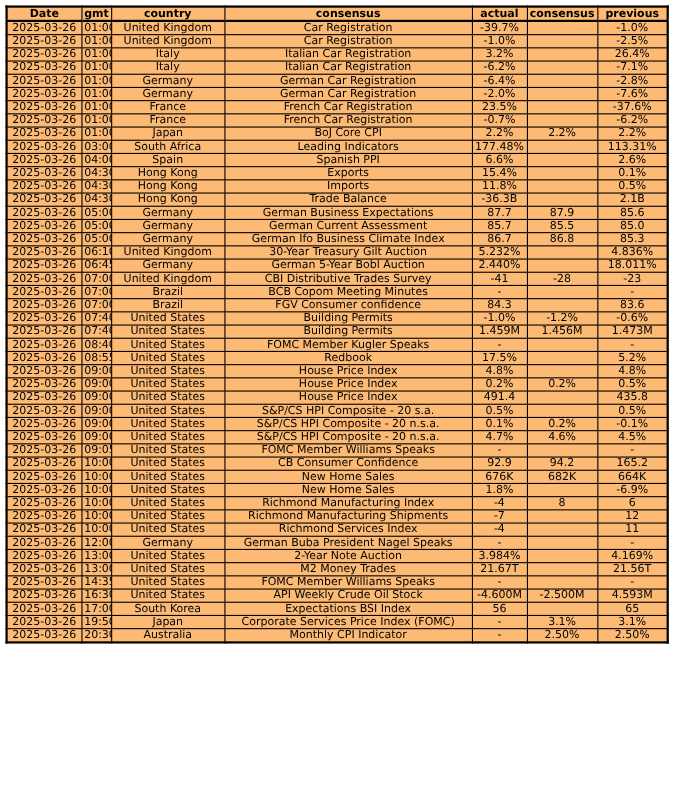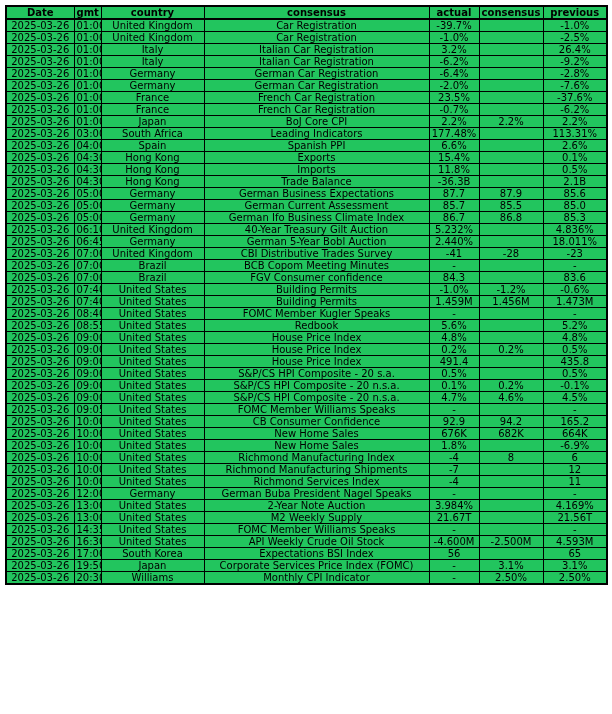--- a/index.html
+++ b/index.html
@@ -19,21 +19,21 @@
   }
   table.calendar {
     position: absolute;
     left: 5px;
     top: 5px;
     width: 601px;
     height: 496px;
     border-collapse: collapse;
     table-layout: fixed;
     border: 2px solid #000000;
-    background: #22c55e;
+    background: #fdba74;
   }
   table.calendar th, table.calendar td {
     border: 1px solid #000000;
     font-size: 10px;
     line-height: 11px;
     color: #000000;
     text-align: center;
     vertical-align: middle;
     padding: 0 2px;
     white-space: nowrap;
@@ -104,21 +104,21 @@
           <td></td>
           <td>26.4%</td>
         </tr>
         <tr>
           <td>2025-03-26</td>
           <td>01:00</td>
           <td>Italy</td>
           <td>Italian Car Registration</td>
           <td>-6.2%</td>
           <td></td>
-          <td>-9.2%</td>
+          <td>-7.1%</td>
         </tr>
         <tr>
           <td>2025-03-26</td>
           <td>01:00</td>
           <td>Germany</td>
           <td>German Car Registration</td>
           <td>-6.4%</td>
           <td></td>
           <td>-2.8%</td>
         </tr>
@@ -227,21 +227,21 @@
           <td>Germany</td>
           <td>German Ifo Business Climate Index</td>
           <td>86.7</td>
           <td>86.8</td>
           <td>85.3</td>
         </tr>
         <tr>
           <td>2025-03-26</td>
           <td>06:10</td>
           <td>United Kingdom</td>
-          <td>40-Year Treasury Gilt Auction</td>
+          <td>30-Year Treasury Gilt Auction</td>
           <td>5.232%</td>
           <td></td>
           <td>4.836%</td>
         </tr>
         <tr>
           <td>2025-03-26</td>
           <td>06:45</td>
           <td>Germany</td>
           <td>German 5-Year Bobl Auction</td>
           <td>2.440%</td>
@@ -300,21 +300,21 @@
           <td>FOMC Member Kugler Speaks</td>
           <td>-</td>
           <td></td>
           <td>-</td>
         </tr>
         <tr>
           <td>2025-03-26</td>
           <td>08:55</td>
           <td>United States</td>
           <td>Redbook</td>
-          <td>5.6%</td>
+          <td>17.5%</td>
           <td></td>
           <td>5.2%</td>
         </tr>
         <tr>
           <td>2025-03-26</td>
           <td>09:00</td>
           <td>United States</td>
           <td>House Price Index</td>
           <td>4.8%</td>
           <td></td>
@@ -443,21 +443,21 @@
           <td>United States</td>
           <td>2-Year Note Auction</td>
           <td>3.984%</td>
           <td></td>
           <td>4.169%</td>
         </tr>
         <tr>
           <td>2025-03-26</td>
           <td>13:00</td>
           <td>United States</td>
-          <td>M2 Weekly Supply</td>
+          <td>M2 Money Trades</td>
           <td>21.67T</td>
           <td></td>
           <td>21.56T</td>
         </tr>
         <tr>
           <td>2025-03-26</td>
           <td>14:35</td>
           <td>United States</td>
           <td>FOMC Member Williams Speaks</td>
           <td>-</td>
@@ -487,21 +487,21 @@
           <td>19:50</td>
           <td>Japan</td>
           <td>Corporate Services Price Index (FOMC)</td>
           <td>-</td>
           <td>3.1%</td>
           <td>3.1%</td>
         </tr>
         <tr>
           <td>2025-03-26</td>
           <td>20:30</td>
-          <td>Williams</td>
+          <td>Australia</td>
           <td>Monthly CPI Indicator</td>
           <td>-</td>
           <td>2.50%</td>
           <td>2.50%</td>
         </tr>
       </tbody>
   </table>
 </div>
 
 </body></html>

